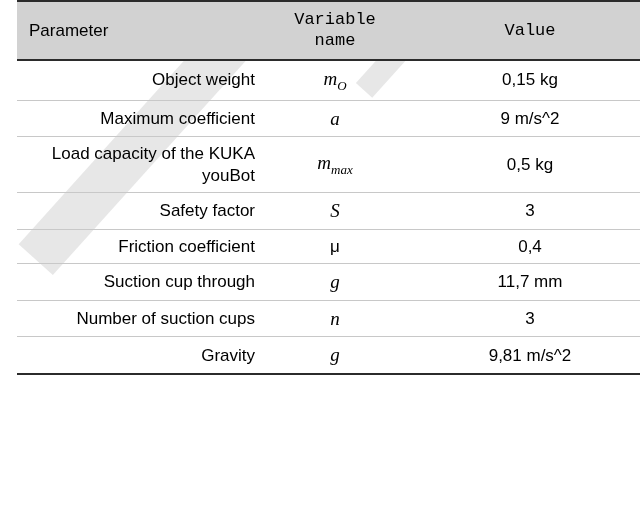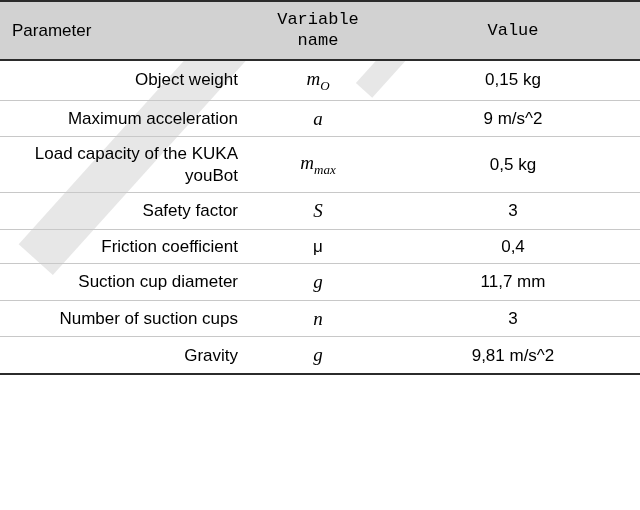--- a/index.html
+++ b/index.html
@@ -41,20 +41,21 @@
     width: 10px;
     height: 120px;
     left: 520px;
     top: -50px;
   }
 
   .table-wrap {
     position: relative;
     z-index: 1;
     width: 568px;
+    padding-left: 17px;
   }
 
   table.spec-table {
     width: 640px;
     border-collapse: collapse;
     table-layout: fixed;
   }
 
   table.spec-table col.c-param { width: 250px; }
   table.spec-table col.c-var { width: 136px; }
@@ -135,41 +136,41 @@
         <th class="th-val">Value</th>
       </tr>
     </thead>
     <tbody id="table-body">
         <tr>
           <td class="td-param">Object weight</td>
           <td class="td-var"><span>m</span><span class="sub">O</span></td>
           <td class="td-val">0,15 kg</td>
         </tr>
         <tr>
-          <td class="td-param">Maximum acceleration</td>
+          <td class="td-param">Maximum coefficient</td>
           <td class="td-var"><span>a</span></td>
           <td class="td-val">9 m/s^2</td>
         </tr>
         <tr>
           <td class="td-param">Load capacity of the KUKA youBot</td>
           <td class="td-var"><span>m</span><span class="sub">max</span></td>
           <td class="td-val">0,5 kg</td>
         </tr>
         <tr>
           <td class="td-param">Safety factor</td>
           <td class="td-var"><span>S</span></td>
           <td class="td-val">3</td>
         </tr>
         <tr>
           <td class="td-param">Friction coefficient</td>
           <td class="td-var plain">μ</td>
           <td class="td-val">0,4</td>
         </tr>
         <tr>
-          <td class="td-param">Suction cup diameter</td>
+          <td class="td-param">Suction cup through</td>
           <td class="td-var"><span>g</span></td>
           <td class="td-val">11,7 mm</td>
         </tr>
         <tr>
           <td class="td-param">Number of suction cups</td>
           <td class="td-var"><span>n</span></td>
           <td class="td-val">3</td>
         </tr>
         <tr>
           <td class="td-param">Gravity</td>

